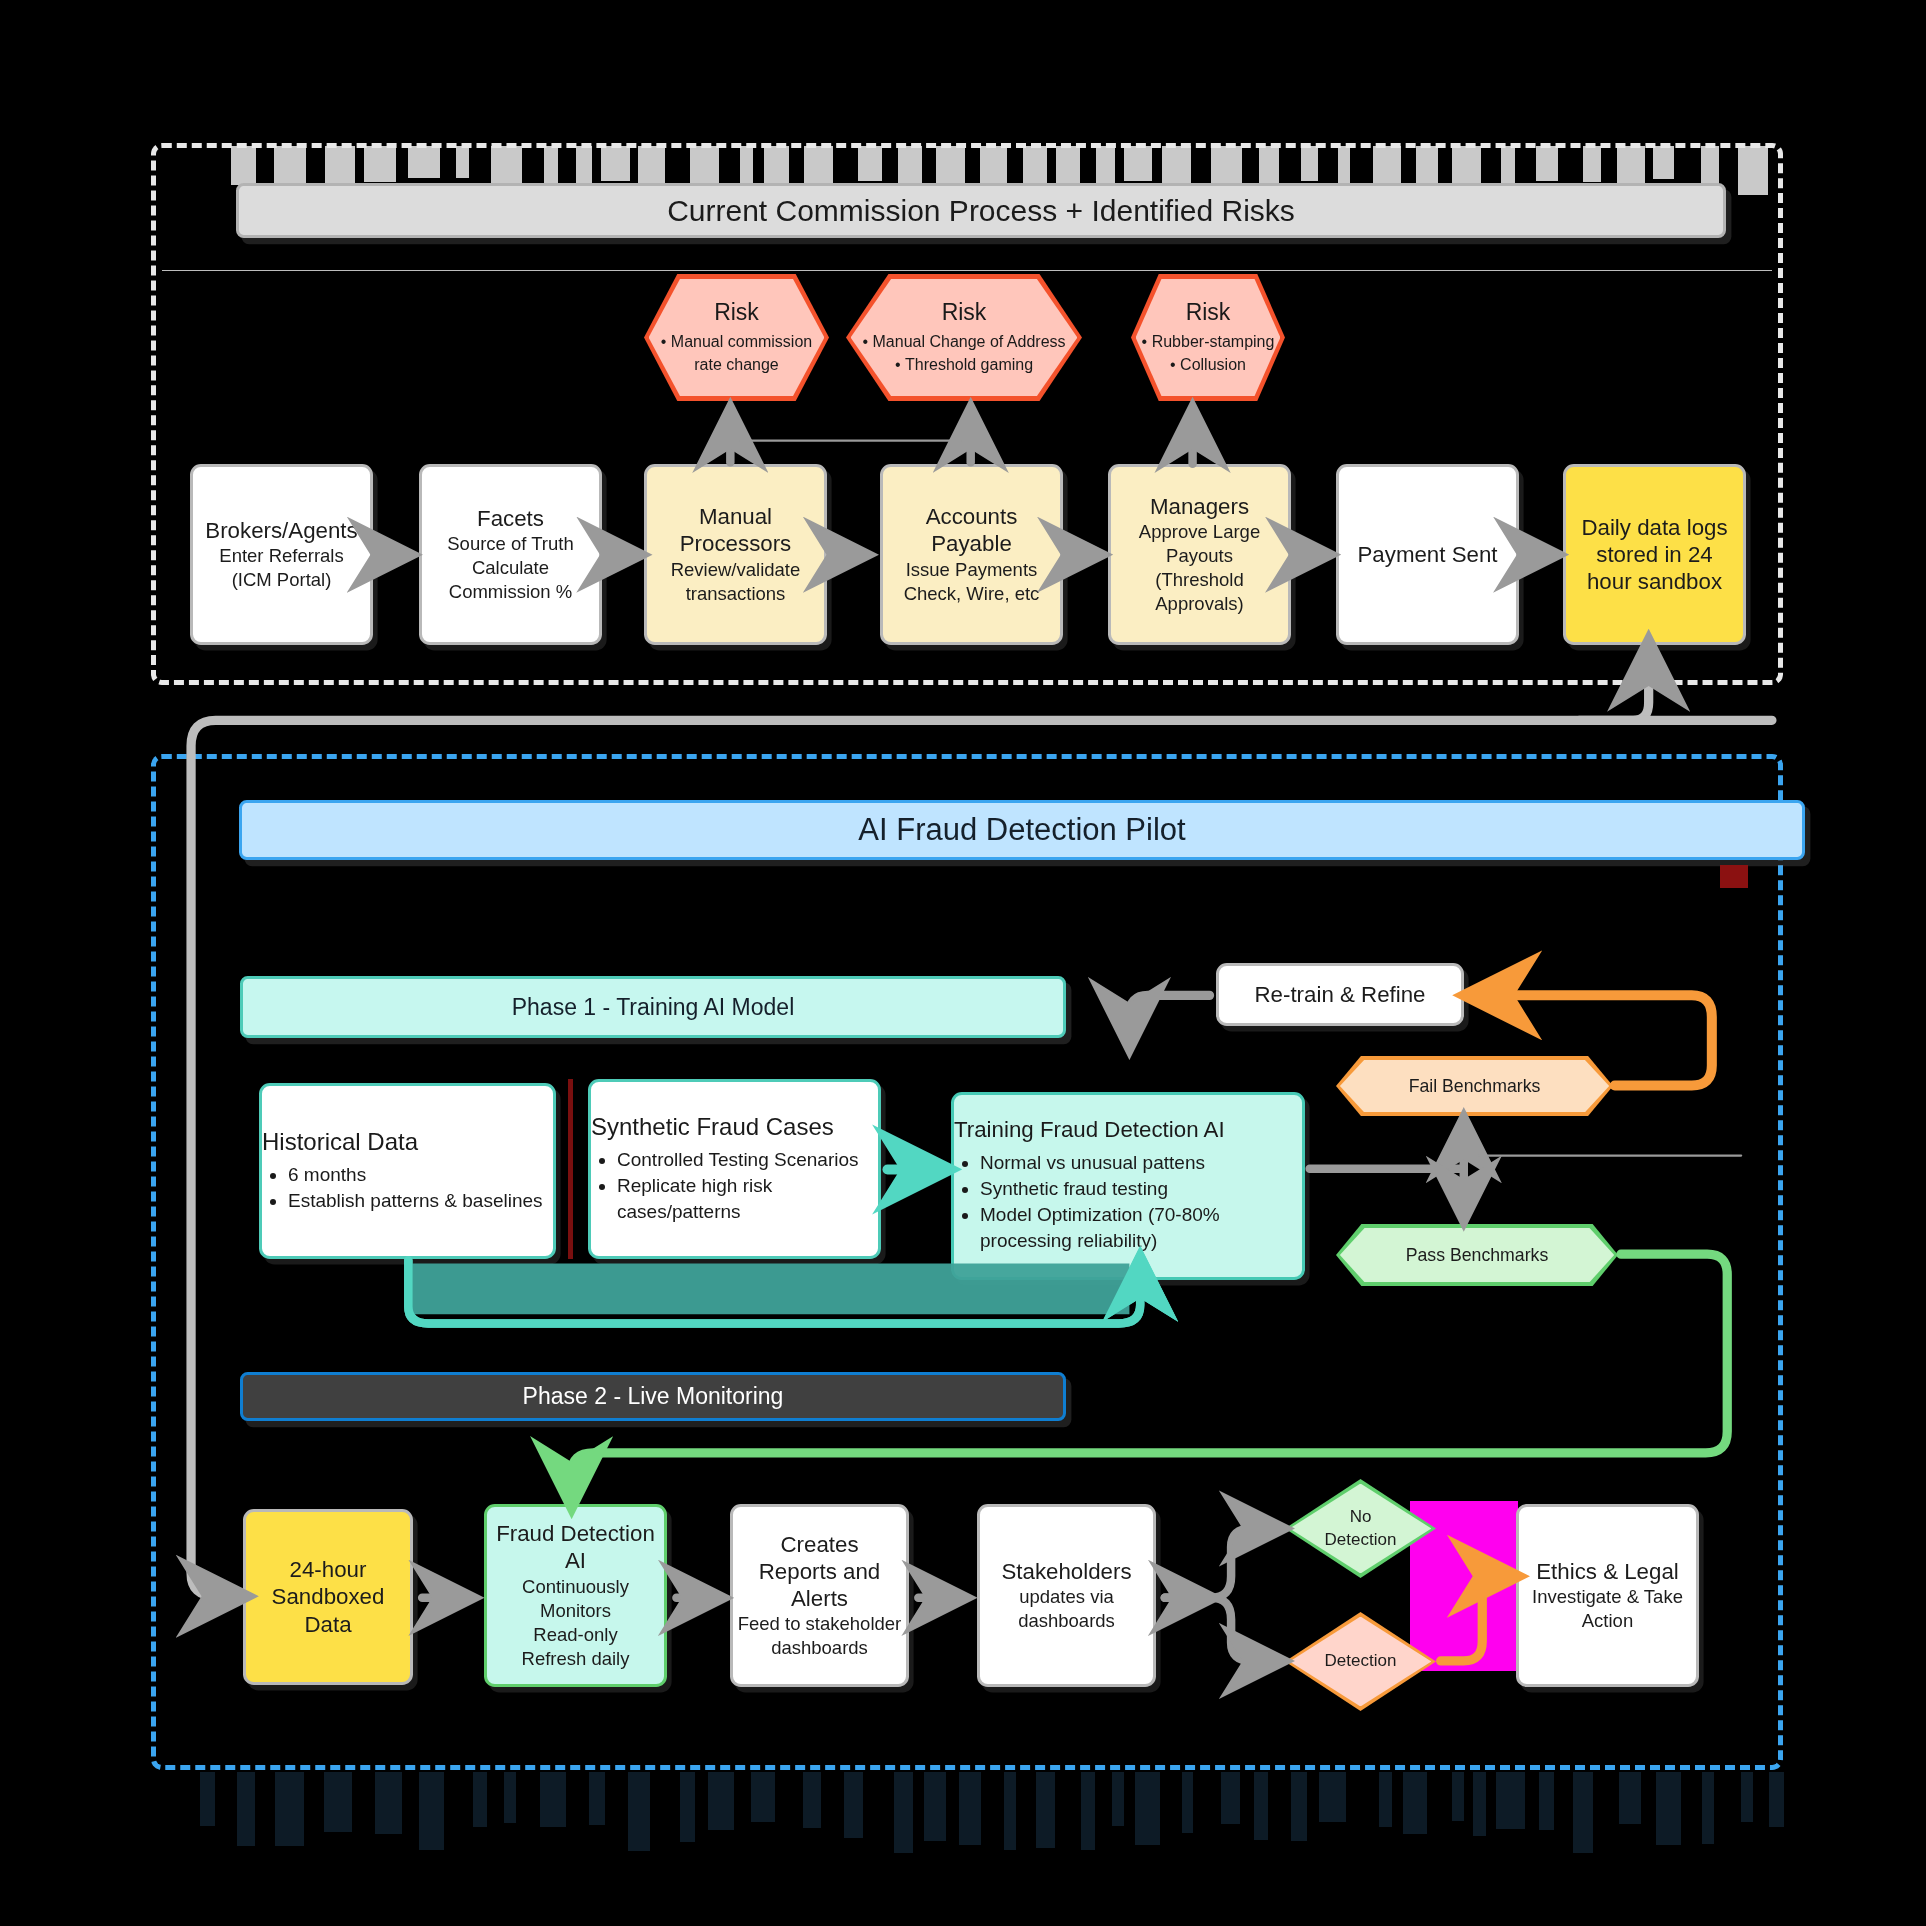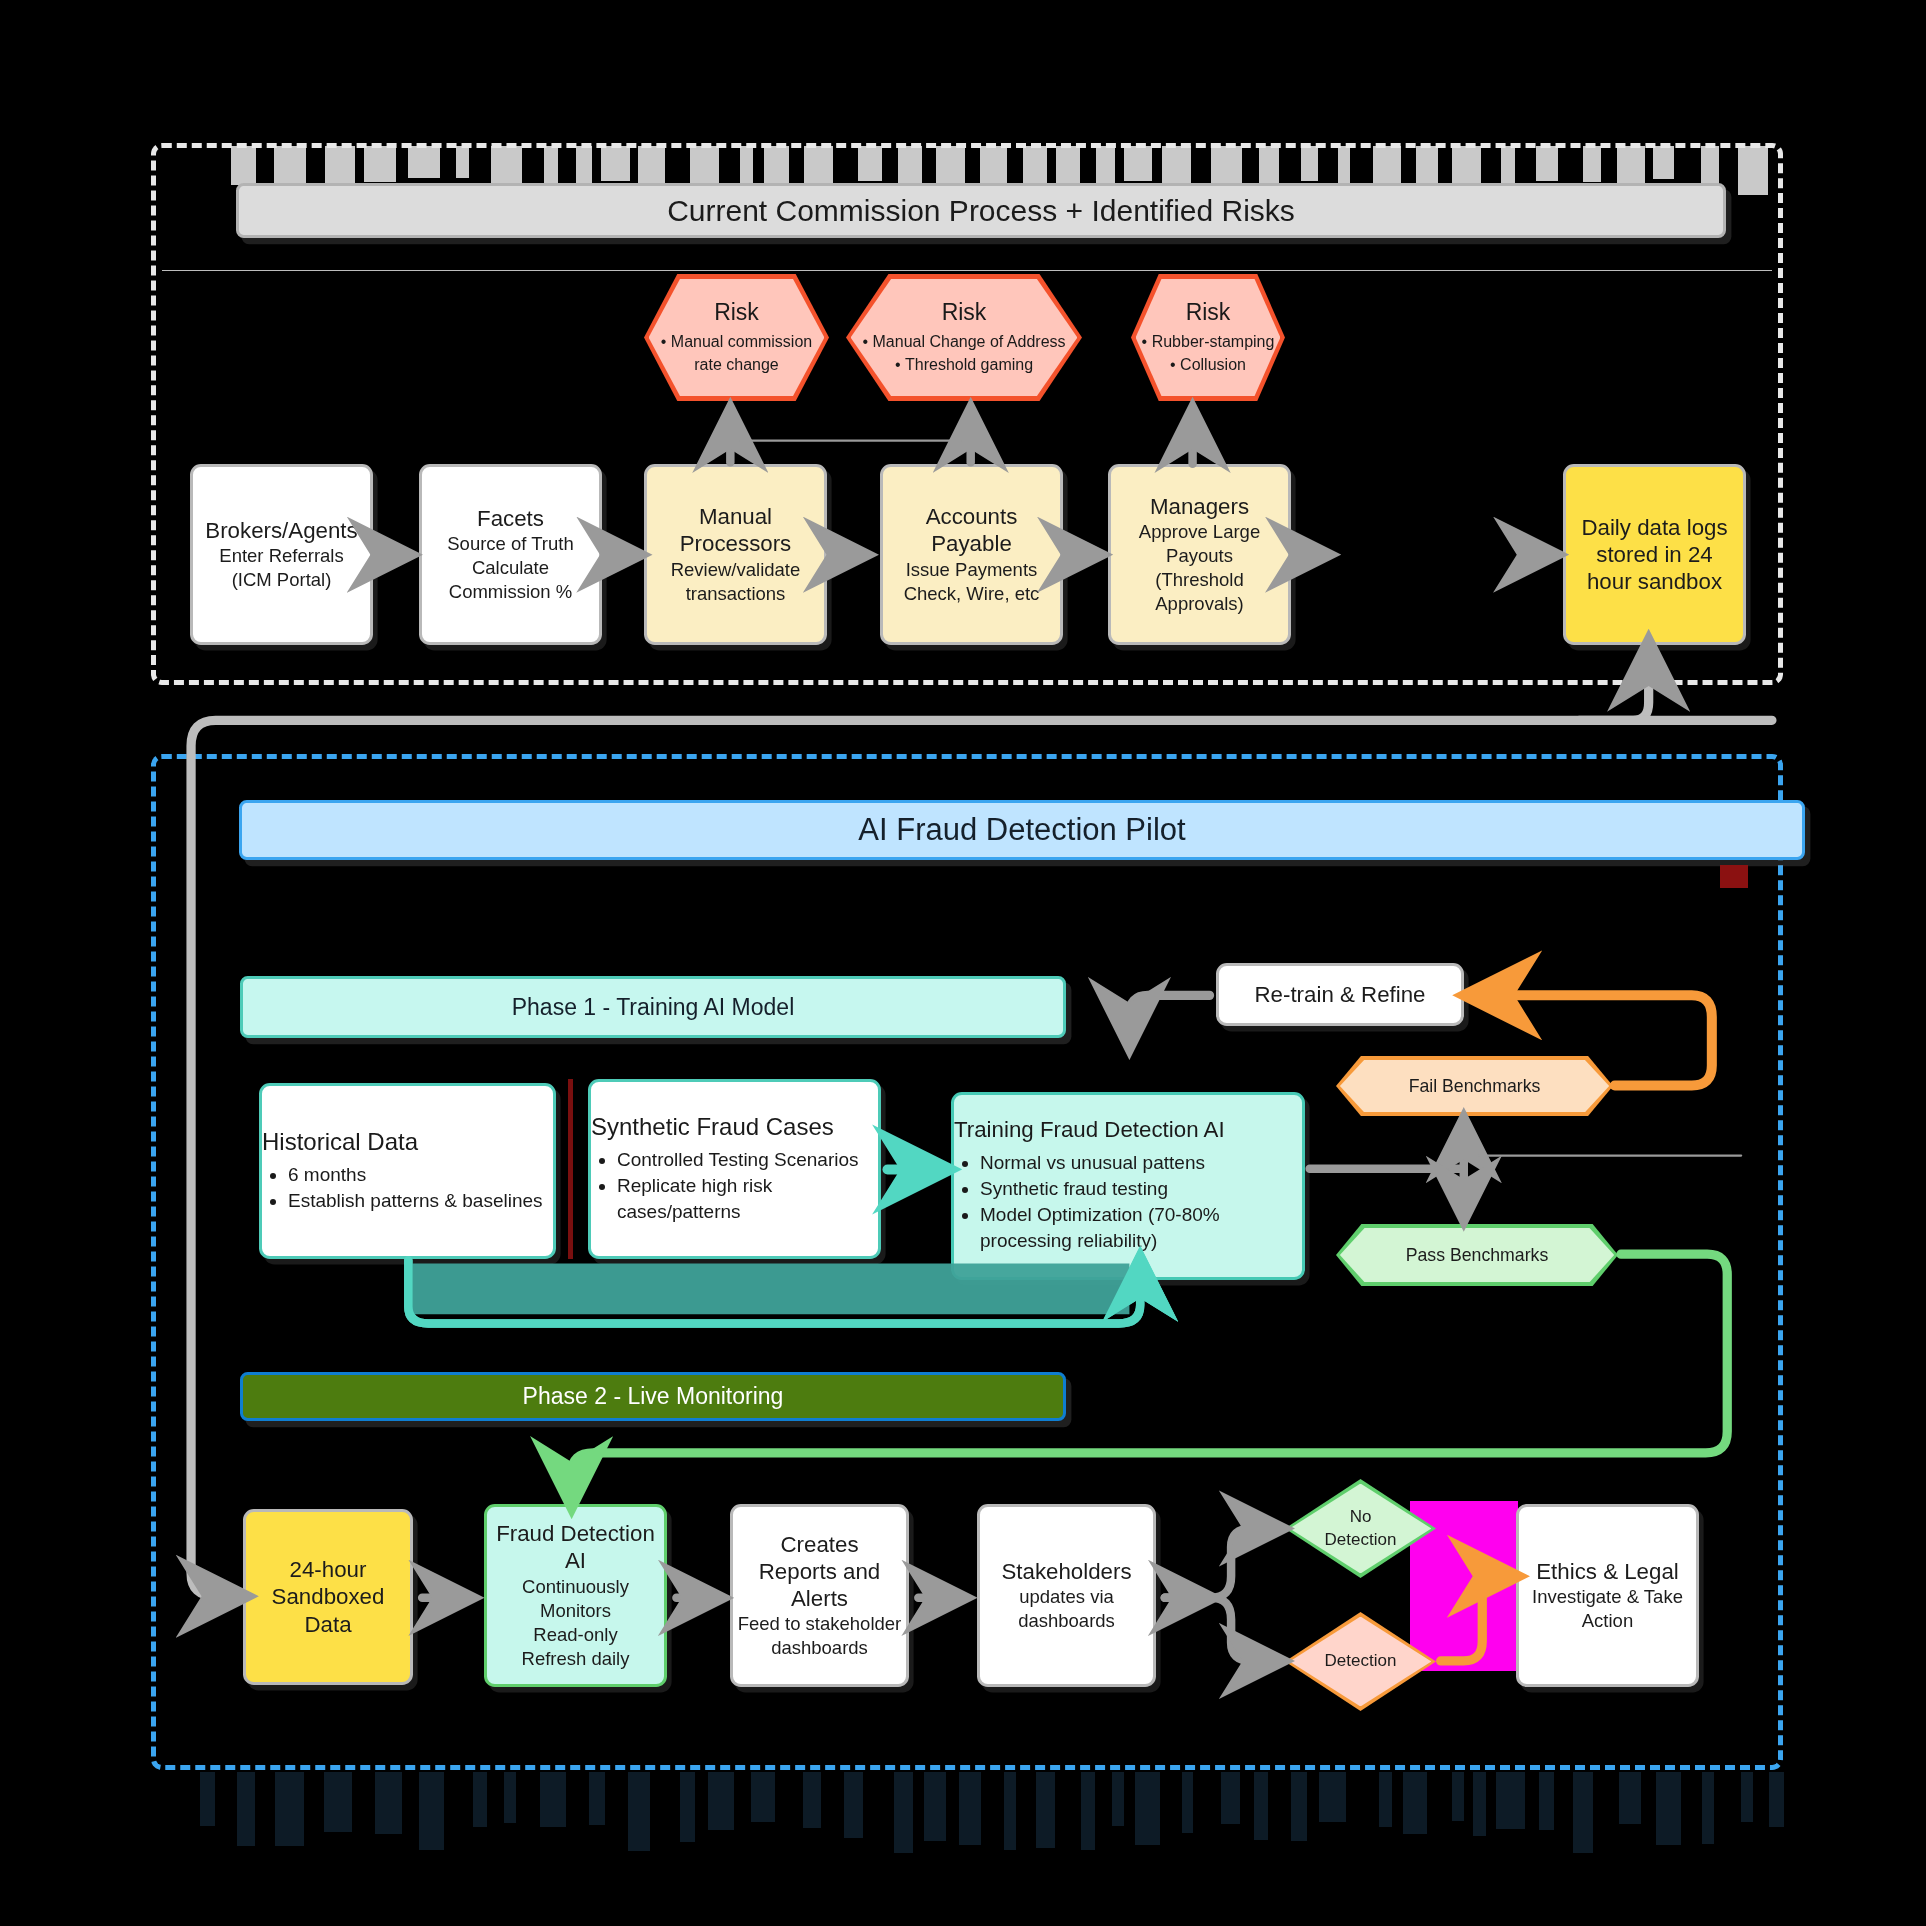--- a/index.html
+++ b/index.html
@@ -43,21 +43,21 @@
     border-radius:7.7px;display:flex;align-items:center;justify-content:center;
     box-shadow:5.4px 6.2px 0 rgba(255,255,255,0.12);
   }
   .banner span{font-size:26px;}
   .banner-title{background:#dcdcdc;border:3.1px solid #b3b3b3;}
   .banner-title span{font-size:30px;color:#1b1b1b;}
   .banner-pilot{background:#bfe4ff;border:3.9px solid #3ba5f0;}
   .banner-pilot span{font-size:31px;color:#15202b;}
   .banner-p1{background:#c6f7ef;border:3.9px solid #4ecbb8;}
   .banner-p1 span{font-size:23px;color:#15202b;}
-  .banner-p2{background:#4d7c0f;border:3.9px solid #0f7ed1;}
+  .banner-p2{background:#404040;border:3.9px solid #0f7ed1;}
   .banner-p2 span{font-size:23px;color:#ffffff;}
 
   
   .hexwrap{position:absolute;}
   .hexwrap .hx-outer,.hexwrap .hx-inner{position:absolute;left:0;top:0;width:100%;height:100%;
      clip-path:polygon(18% 0%,82% 0%,100% 50%,82% 100%,18% 100%,0% 50%);}
   .hexwrap .hx-inner{left:4.6px;top:4.6px;width:calc(100% - 9.2px);height:calc(100% - 9.2px);}
   .hexwrap .hx-content{position:absolute;left:0;top:0;width:100%;height:100%;
      display:flex;flex-direction:column;align-items:center;justify-content:center;text-align:center;}
 
@@ -250,20 +250,23 @@
   </div>
 
   <div class="abs node cream" style="left:1108px;top:464px;width:183px;height:181px;">
     <div class="title">Managers</div>
     <div class="sub">Approve Large</div>
     <div class="sub">Payouts</div>
     <div class="sub">(Threshold</div>
     <div class="sub">Approvals)</div>
   </div>
 
+  <div class="abs node white" style="left:1336px;top:464px;width:183px;height:181px;">
+    <div class="title">Payment Sent</div>
+  </div>
 
   <div class="abs node lilac" style="left:1563px;top:464px;width:183px;height:181px;">
     <div class="title">Daily data logs</div>
     <div class="title">stored in 24</div>
     <div class="title">hour sandbox</div>
   </div>
 
   <div class="abs frame-bottom"></div>
 
   <div class="abs banner banner-pilot" style="left:239px;top:800px;width:1566px;height:60px;">

